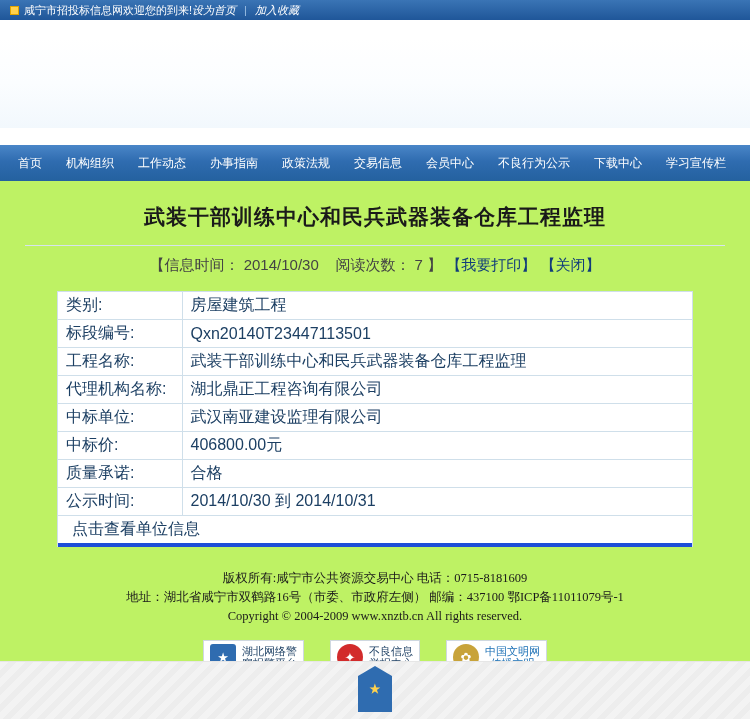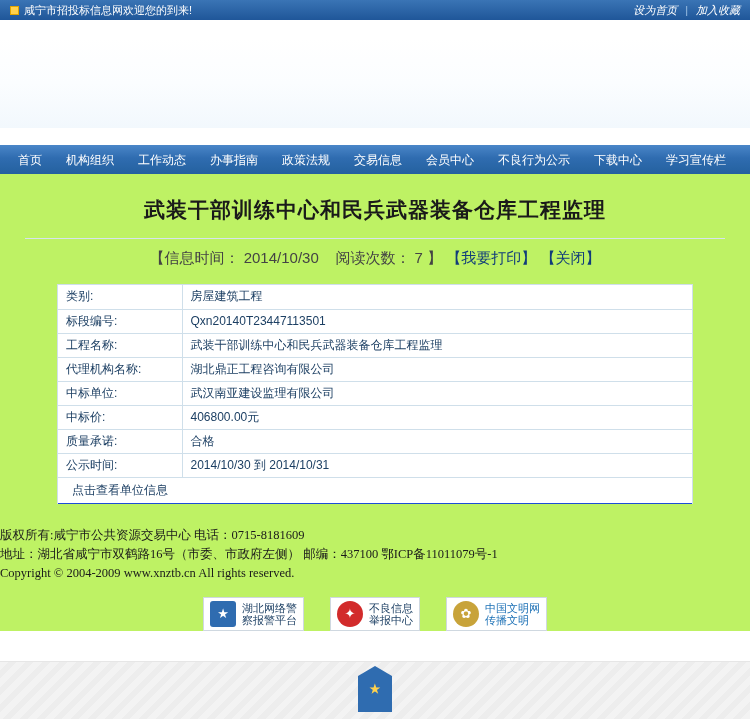--- a/index.html
+++ b/index.html
@@ -14,21 +14,21 @@
     overflow:hidden;
   }
 
   
   .topbar {
     height:20px;
     background:linear-gradient(to bottom,#3a74b5,#1f5699);
     color:#ffffff;
     display:flex;
     align-items:center;
-    justify-content:space-between;
+    justify-content:flex-start;
     padding:0 10px;
     font-size:11px;
   }
   .topbar-left { display:flex; align-items:center; gap:5px; }
   .tb-flag {
     display:inline-block;
     width:9px;height:9px;
     background:#ffd24d;
     border:1px solid #e0a500;
   }
@@ -46,21 +46,21 @@
   .banner-inner {
     position:absolute;
     left:0; right:0; top:18px;
     height:90px;
     background:
       linear-gradient(to bottom, #ffffff 0%, #fbfdff 50%, #f2f8fd 100%);
   }
 
   
   .nav {
-    height:29px;
+    height:36px;
     background:linear-gradient(to bottom,#4a86c8 0%,#2f6cb0 45%,#24619f 100%);
     display:flex;
     align-items:center;
     color:#ffffff;
     font-size:12px;
     padding-left:6px;
   }
   .nav .item {
     padding:0 12px;
     white-space:nowrap;
@@ -106,44 +106,44 @@
   .table-wrap {
     width:636px;
     margin:4px auto 0 auto;
     border:1px solid #cfdfea;
     border-bottom:none;
     background:#ffffff;
   }
   table.info {
     width:100%;
     border-collapse:collapse;
-    font-size:12px;
+    font-size:16px;
   }
   table.info td {
     border-bottom:1px solid #cfdfea;
     height:24px;
     padding:3px 8px;
     vertical-align:middle;
     color:#1c3f63;
   }
   table.info td.label {
     width:124px;
     border-right:1px solid #cfdfea;
     color:#1c3f63;
   }
   table.info td.value { color:#1c3f63; }
   table.info tr.last td {
-    border-bottom:1px solid #1d4ed8;
+    border-bottom:4px solid #1d4ed8;
     height:26px;
   }
   .unit-link { color:#1c3f63; text-decoration:none; padding-left:6px; }
 
   
   .footer {
-    text-align:left;
+    text-align:center;
     padding:22px 0 0 0;
     font-size:12.5px;
     color:#1a1a1a;
     line-height:19px;
     font-family:"Liberation Serif", serif;
   }
   .footer .cr { font-family:"Liberation Serif", serif; }
 
   .badges {
     display:flex;

